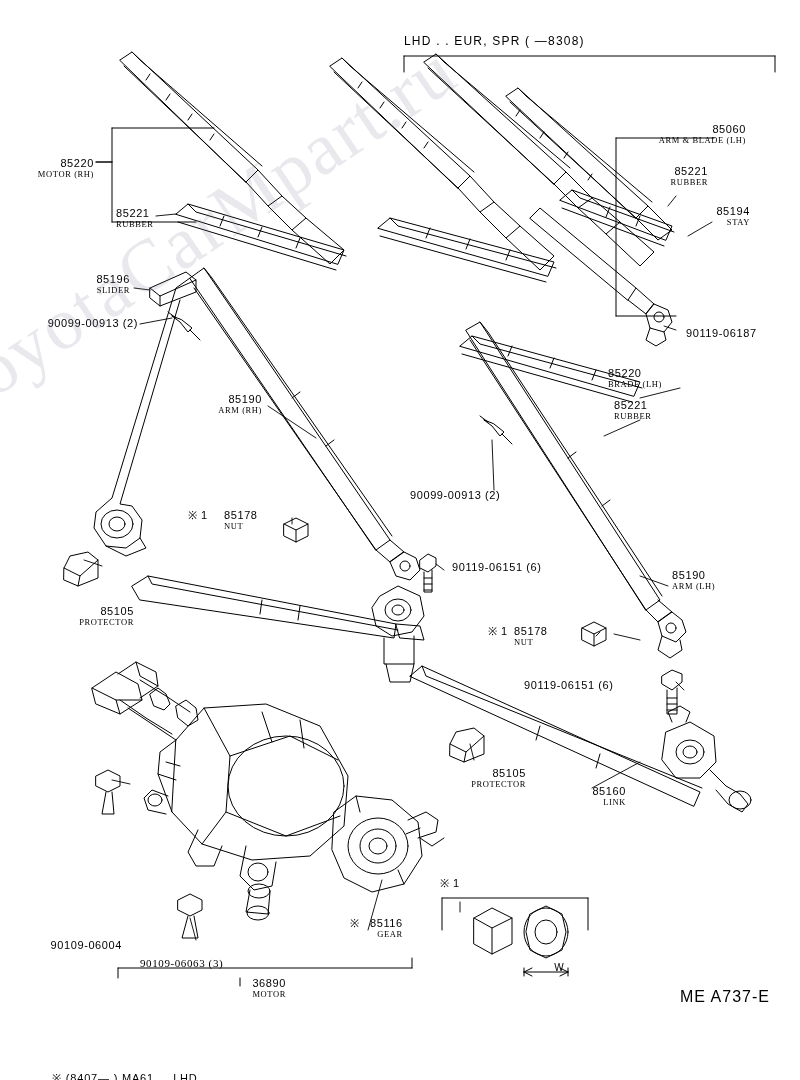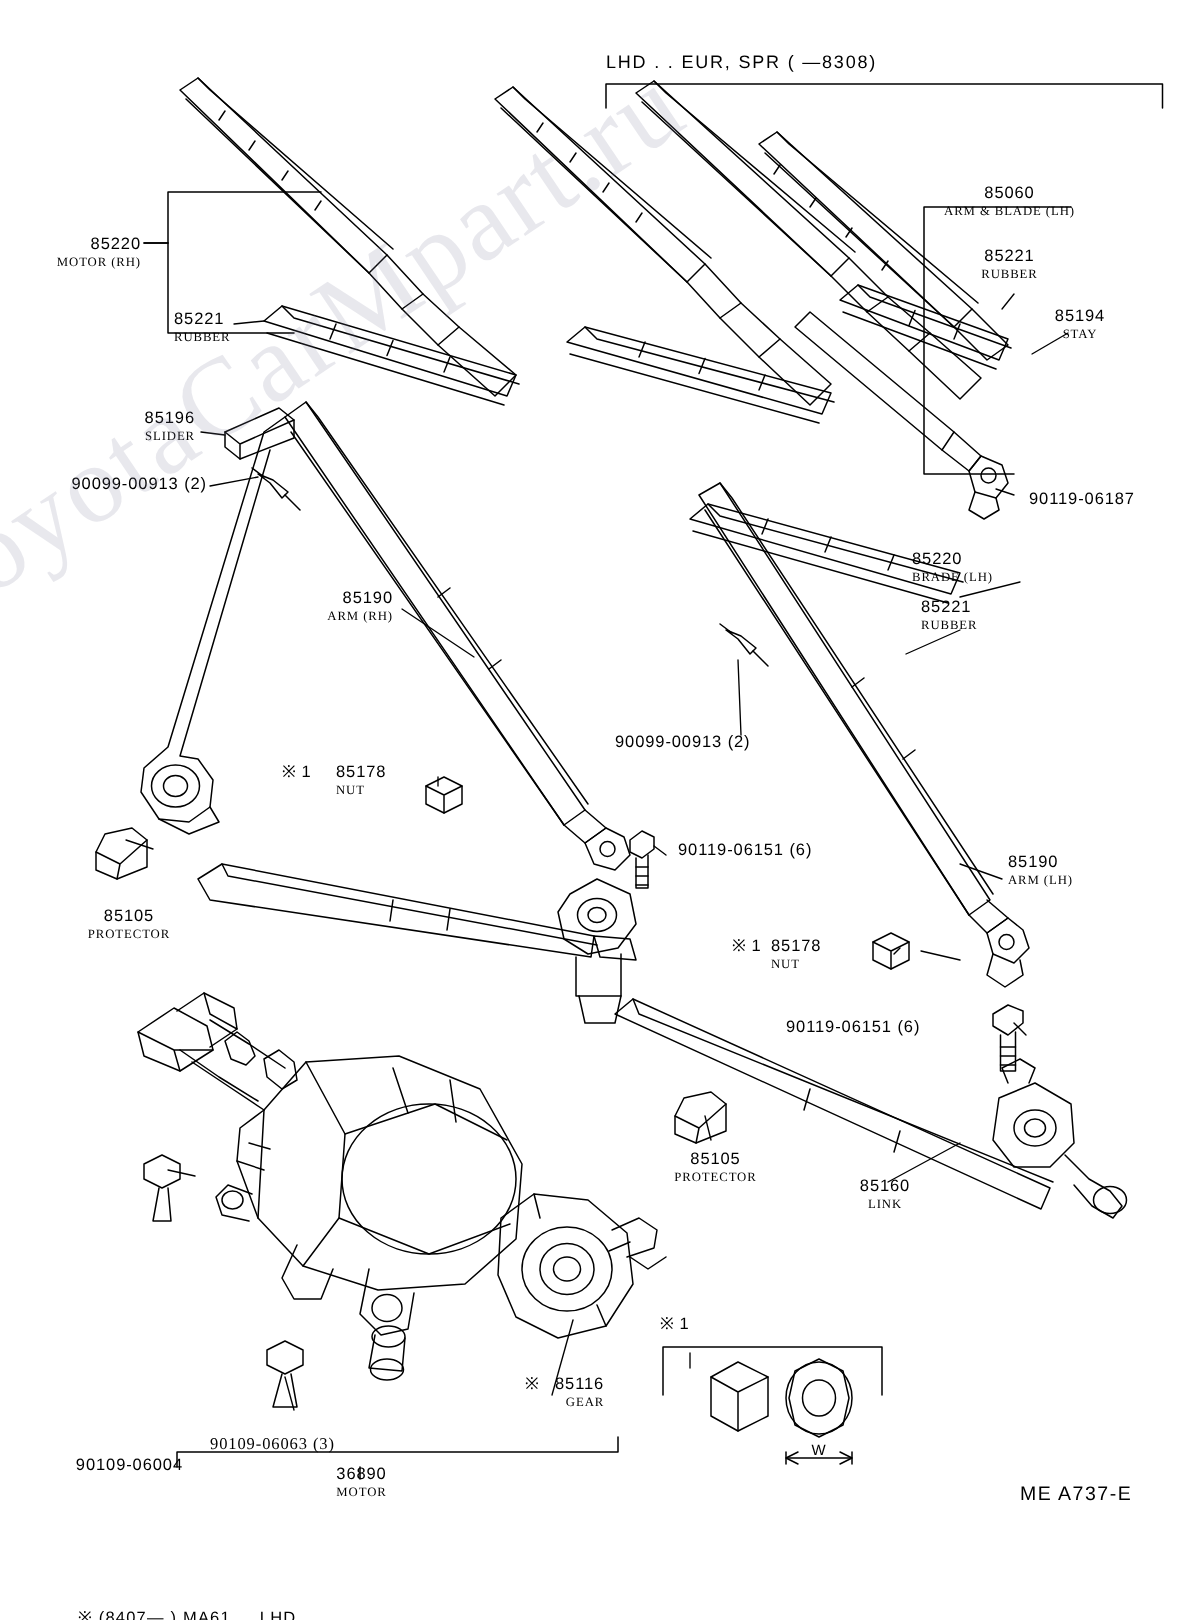--- a/index.html
+++ b/index.html
@@ -9,25 +9,25 @@
     font-family:"Liberation Sans", sans-serif;
     color:#000;
     position:relative;
     overflow:hidden;
   }
   #sheet{position:absolute;left:0;top:0;width:800px;height:1080px;}
   svg.layer{position:absolute;left:0;top:0;width:800px;height:1080px;}
   .lbl{position:absolute;font-size:10px;line-height:11px;letter-spacing:.4px;white-space:nowrap;}
   .lbl .num{display:block;font-size:11px;letter-spacing:.6px;}
   .lbl .sub{display:block;font-size:8.5px;letter-spacing:.6px;font-family:Liberation Serif, serif;}
-  .lbl.c{text-align:center;}
+  .lbl.c{text-align:right;}
   .lbl.r{text-align:right;}
   .top-title{position:absolute;font-size:12px;letter-spacing:1.2px;}
   .foot{position:absolute;font-size:11px;letter-spacing:.8px;}
-  .code{position:absolute;font-size:13px;letter-spacing:1px;}
+  .code{position:absolute;font-size:16px;letter-spacing:1px;}
   .wm{
     position:absolute;left:-20px;top:140px;width:840px;
     font-size:74px;color:rgba(120,120,150,0.17);
     font-family:"Liberation Serif", serif;
     transform:rotate(-34deg);
     transform-origin:400px 400px;
     white-space:nowrap;text-align:center;
     pointer-events:none;user-select:none;
     letter-spacing:2px;
   }
@@ -366,21 +366,21 @@
   <div class="lbl c" style="left:428px;top:768px;width:98px;">
     <span class="num">85105</span>
     <span class="sub">PROTECTOR</span>
   </div>
 
   <div class="lbl c" style="left:554px;top:786px;width:72px;">
     <span class="num">85160</span>
     <span class="sub">LINK</span>
   </div>
 
-  <div class="lbl r" style="left:0px;top:972px;width:122px;">
+  <div class="lbl r" style="left:0px;top:940px;width:122px;">
     <span class="num">90109-06004</span>
   </div>
 
   <div class="lbl" style="left:140px;top:958px;font-family:Liberation Serif, serif;">
     <span class="num">90109-06063 (3)</span>
   </div>
 
   <div class="lbl c" style="left:196px;top:978px;width:90px;">
     <span class="num">36890</span>
     <span class="sub">MOTOR</span>

